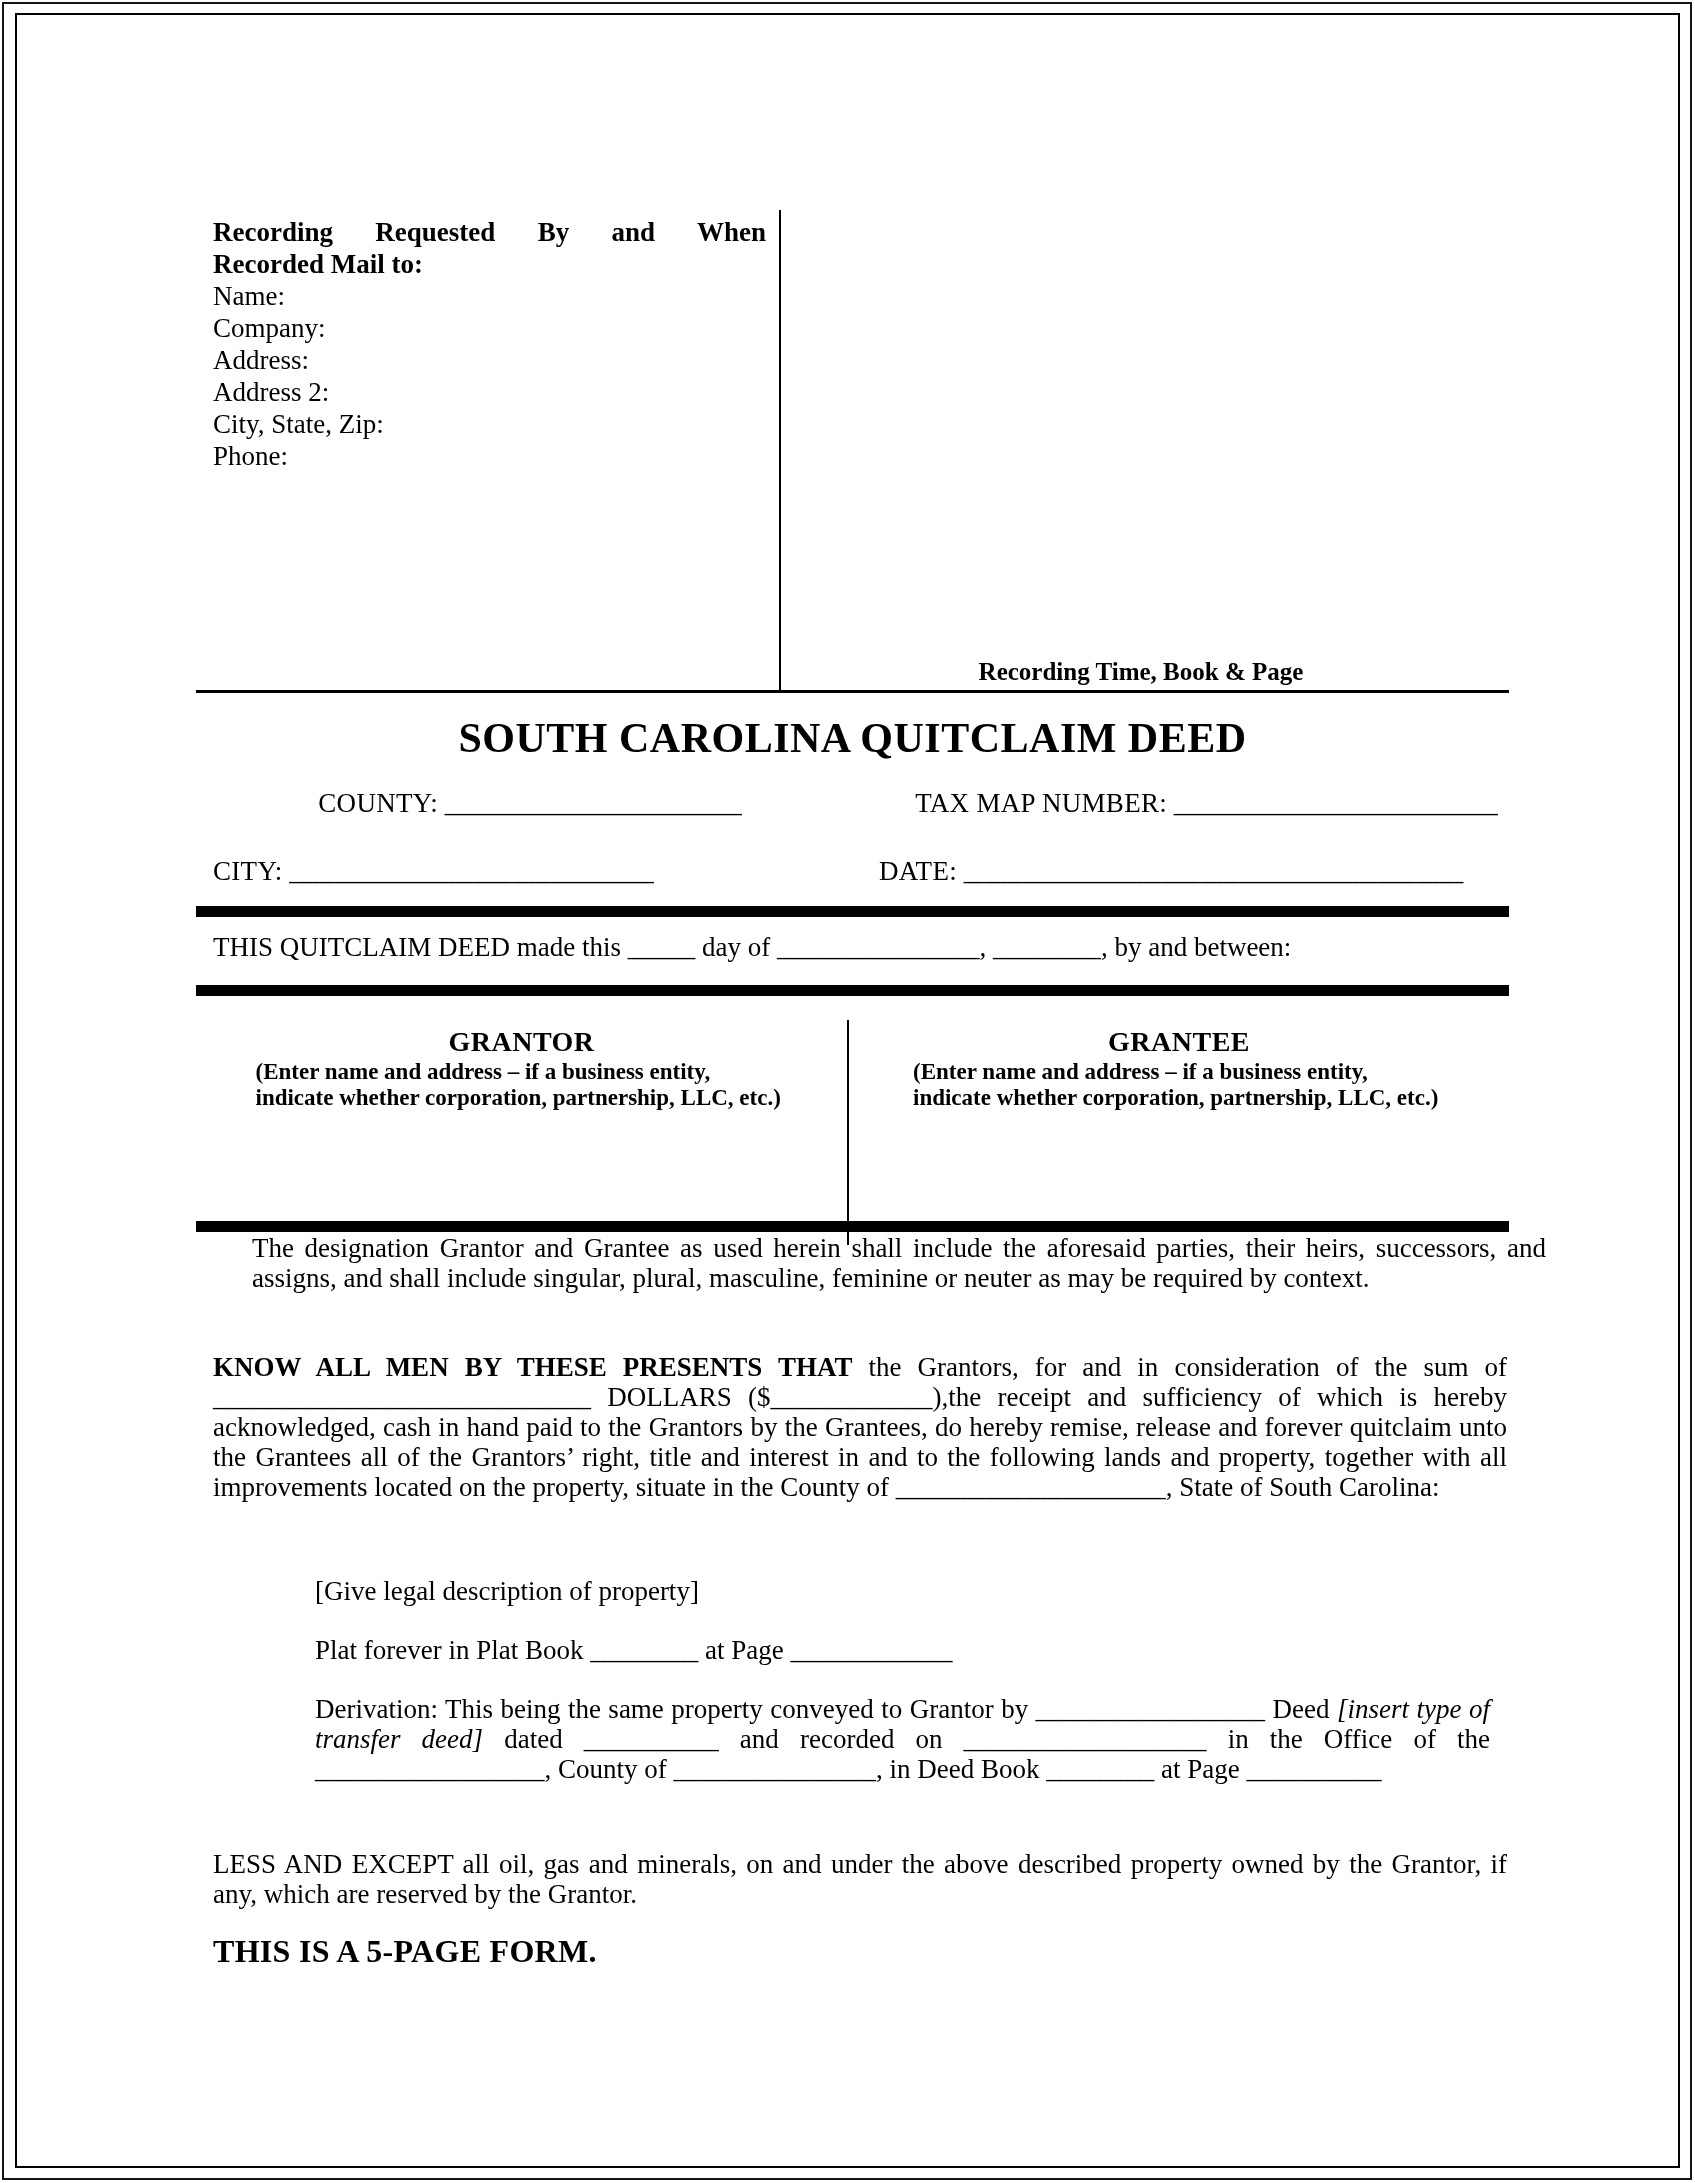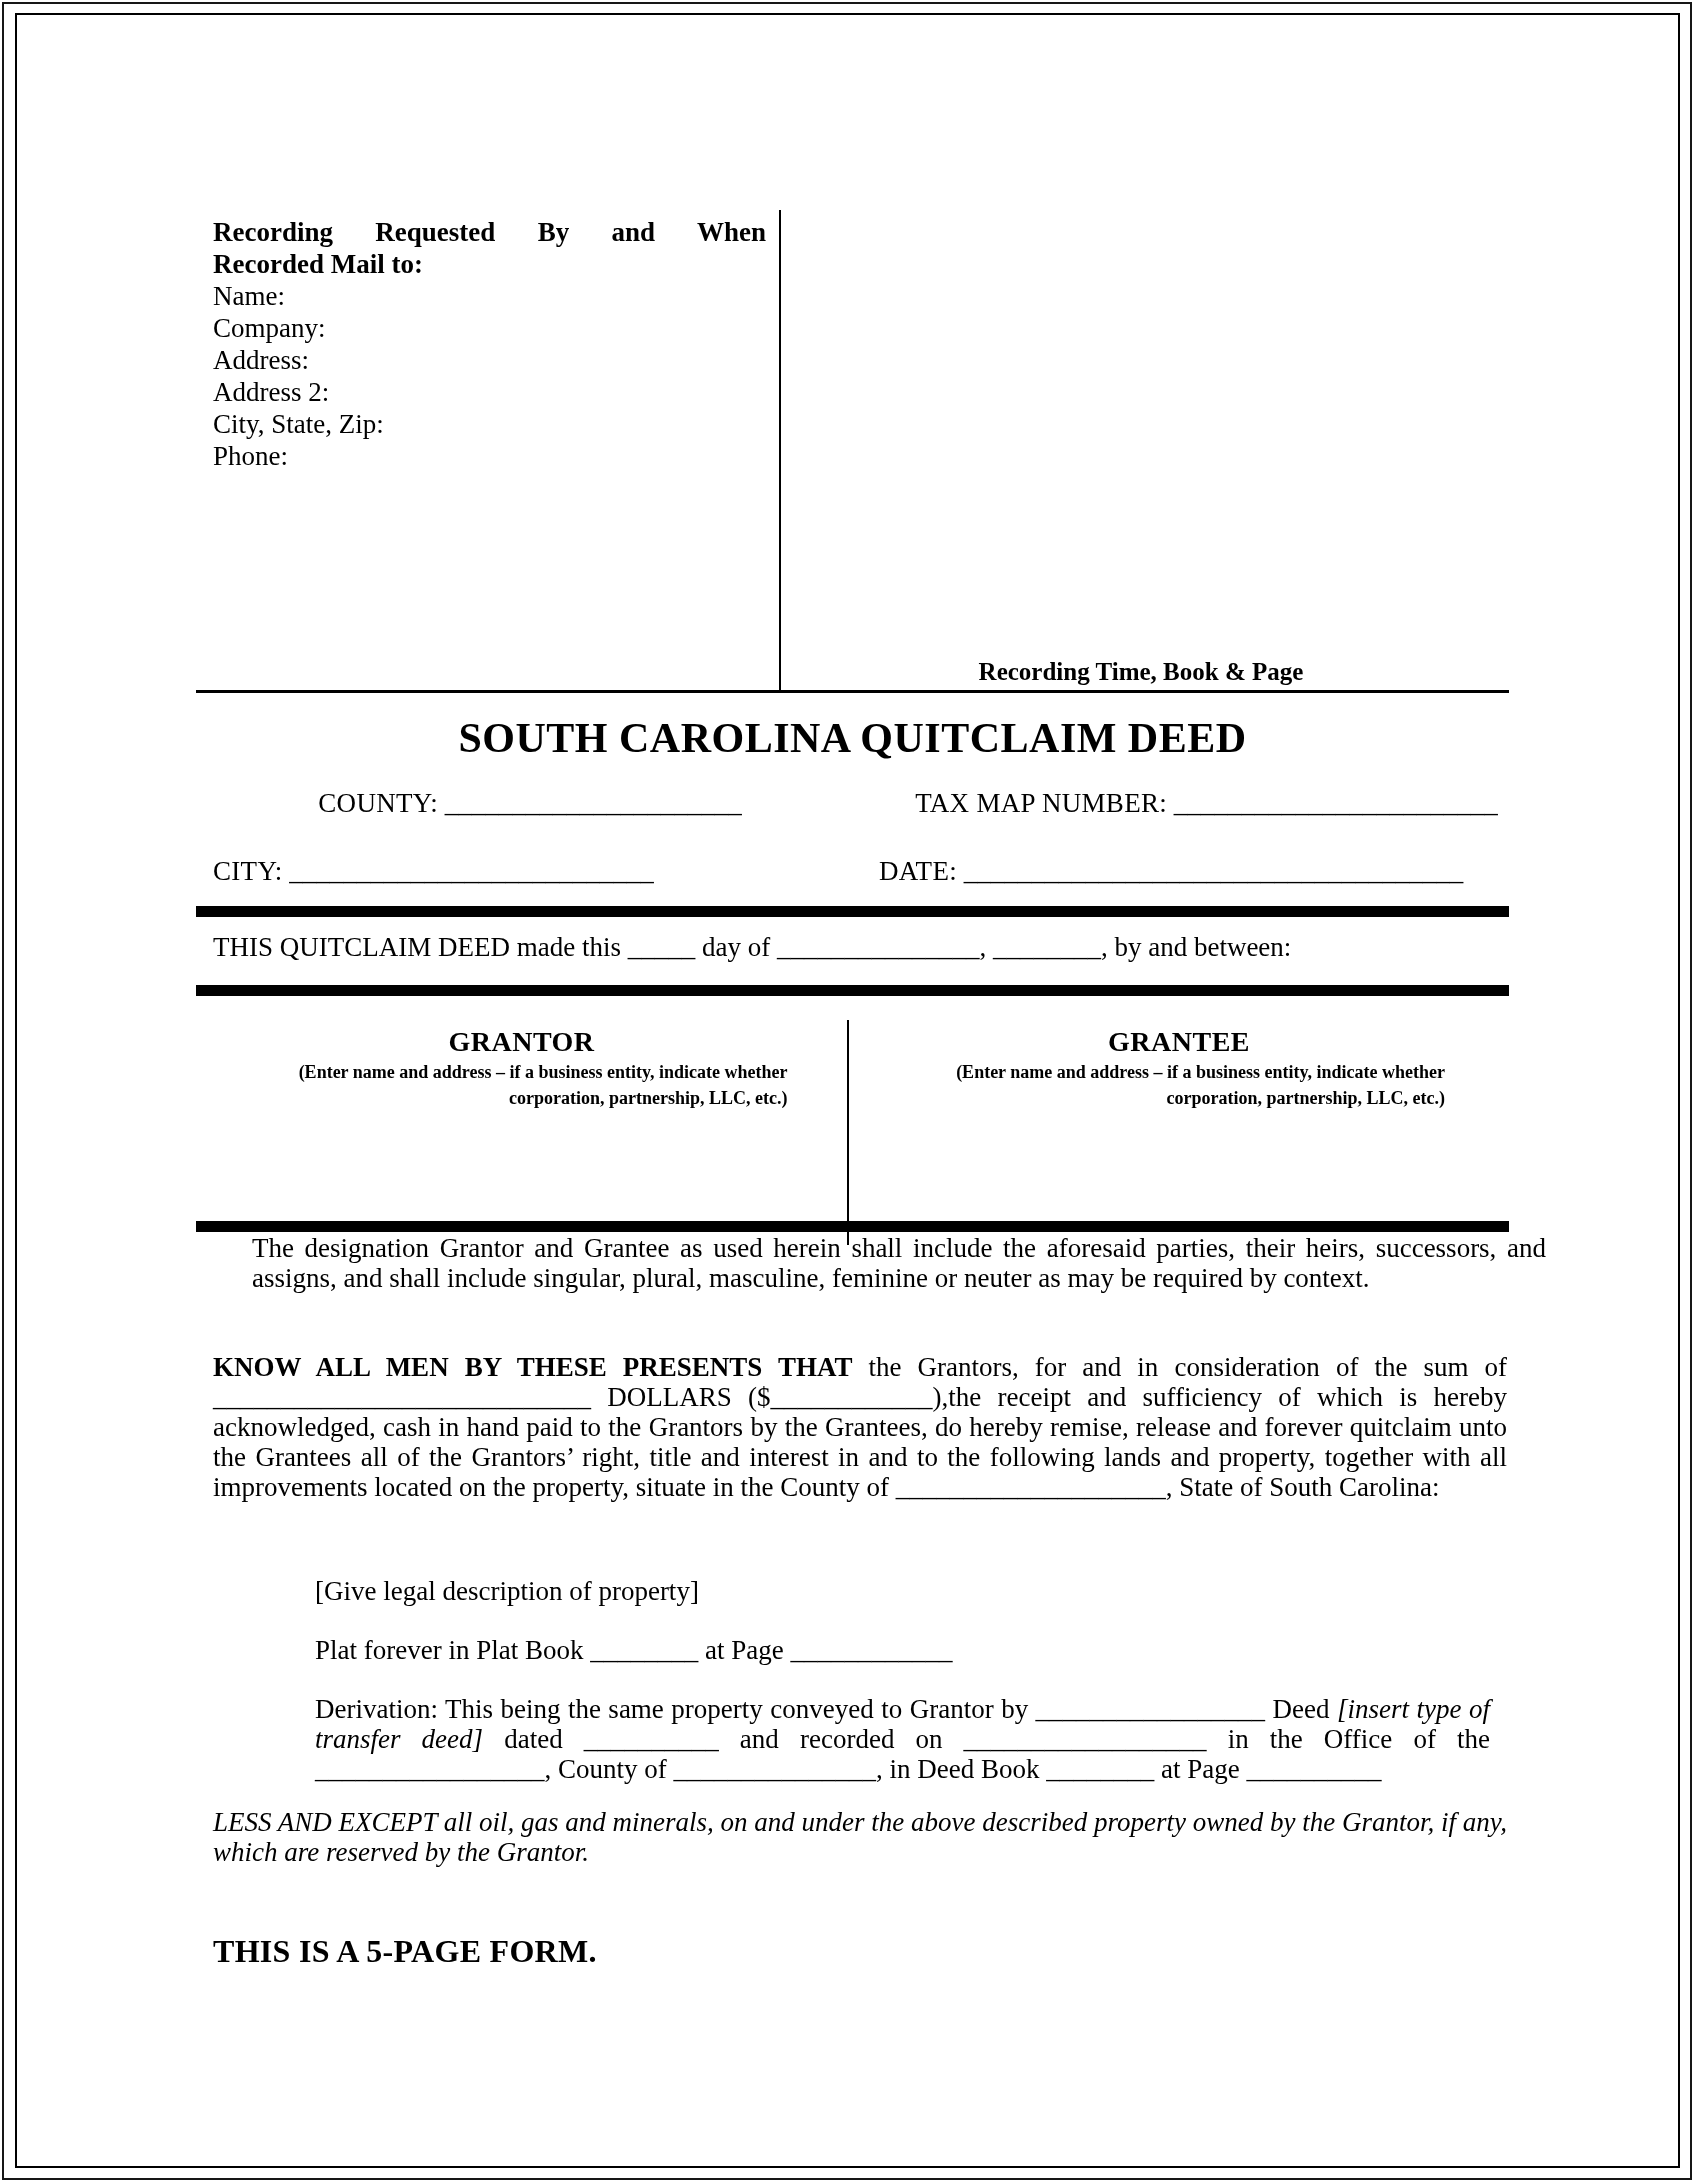--- a/index.html
+++ b/index.html
@@ -42,33 +42,33 @@
   .bar2 { top:985px; }
   .bar3 { top:1221px; }
 
   .deed-line { left:213px; top:932px; width:1294px; white-space:nowrap; }
 
   .party-cols { left:196px; top:1020px; width:1313px; height:225px; display:flex; }
   .party-col { box-sizing:border-box; }
   .party-col.left  { width:653px; border-right:2.9px solid #000; }
   .party-col.right { flex:1; }
   .party-heading { margin-top:4.9px; text-align:center; font-weight:bold; font-size:28px; line-height:33px; letter-spacing:0.5px; }
-  .party-caption { margin:1px auto 0 auto; width:532px; text-align:right; font-weight:bold; font-size:18px; line-height:26px; }
+  .party-caption { margin:1px auto 0 auto; width:532px; text-align:left; font-weight:bold; font-size:23px; line-height:26px; }
 
   .para { text-align:justify; }
   .designation { left:213px; top:1233px; width:1294px;margin-left:39px; }
   .know { left:213px; top:1352px; width:1294px; }
   .bold-lead { font-weight:bold; }
 
   .legal-prompt { left:315px; top:1576px; width:1192px; }
   .plat-line { left:315px; top:1635px; width:1192px; }
   .derivation { left:315px; top:1694px; width:1175px; }
   .italic-seg { font-style:italic; }
 
-  .less-para { left:213px; top:1807px; width:1294px;font-style:italic; }
+  .less-para { left:213px; top:1849px; width:1294px; }
   .form-notice { left:213px; top:1933px; width:1294px; font-weight:bold; font-size:32px; line-height:37px; letter-spacing:0.3px; }
 </style>
 </head>
 <body>
 
 <div class="outer-frame"></div>
 <div class="inner-frame"></div>
 
 <div class="abs rec-block">
   <div class="rec-h1">Recording Requested By and When</div>

